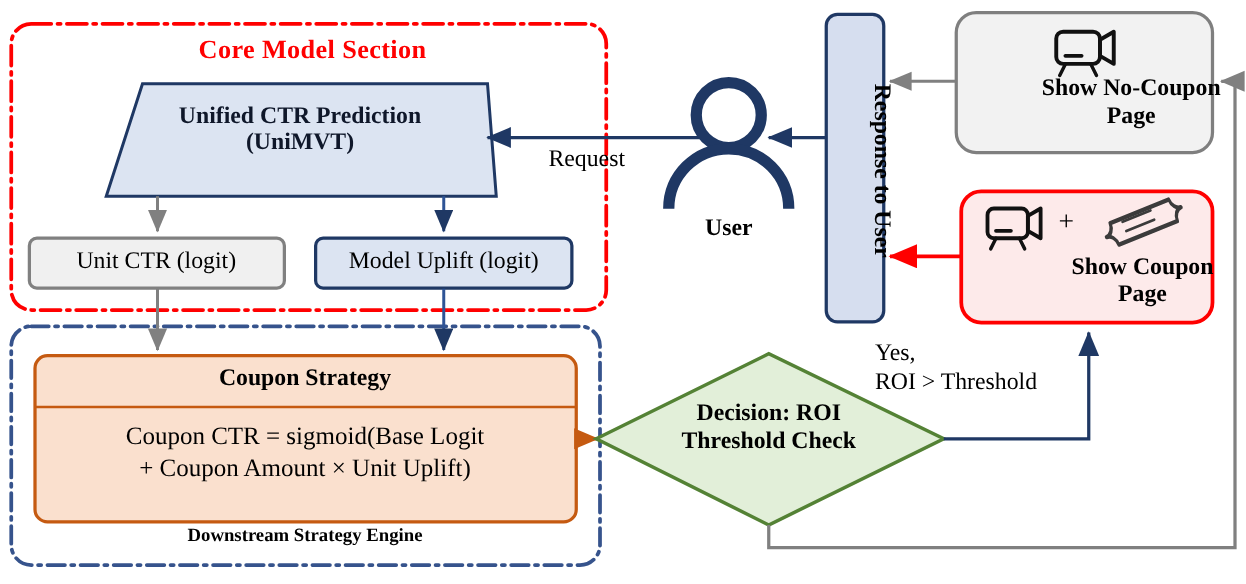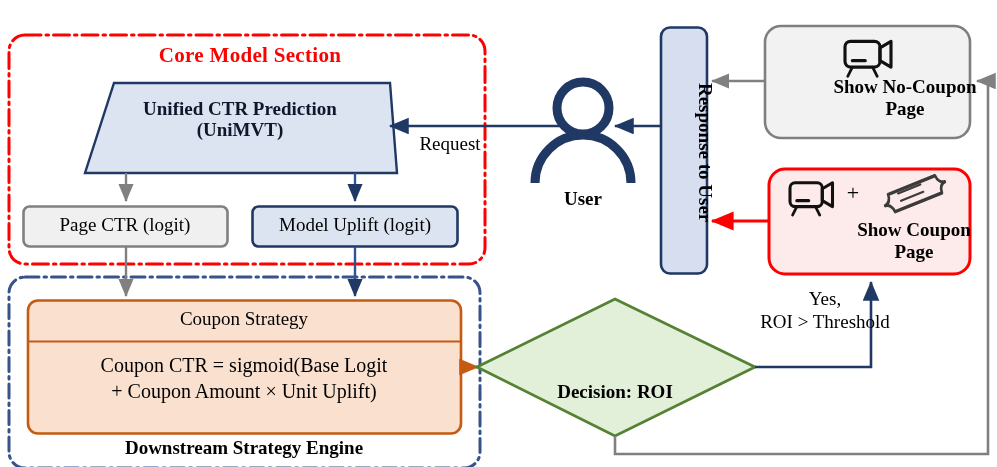--- a/index.html
+++ b/index.html
@@ -1,58 +1,58 @@
 <!DOCTYPE html>
 <html><head>
 <meta charset="utf-8">
 <style>
   html,body{margin:0;padding:0;background:#ffffff;}
   body{width:997px;height:467px;position:relative;overflow:hidden;
        font-family:"Liberation Serif",serif;}
-  #stage{position:absolute;left:0;top:16px;width:997px;height:393px;}
+  #stage{position:absolute;left:0;top:0;width:997px;height:393px;}
   svg.layer{position:absolute;left:0;top:0;width:997px;height:467px;overflow:visible;}
   .lbl{position:absolute;text-align:center;line-height:1.12;color:#000;}
   .bold{font-weight:bold;}
 
   
   #core-title{left:60px;top:28px;width:380px;font-size:21px;font-weight:bold;color:#FF0000;
               font-family:"Liberation Serif",serif;letter-spacing:.3px;}
 
   
   #trap-text{left:110px;top:82px;width:260px;font-size:19px;font-weight:bold;color:#0f172a;}
 
   
   #base-ctr-text{left:25px;top:198px;width:200px;font-size:19px;}
   #unit-uplift-text{left:254px;top:198px;width:202px;font-size:19px;}
 
   
-  #coupon-head-text{left:30px;top:292px;width:428px;font-size:19px;font-weight:normal;}
+  #coupon-head-text{left:30px;top:292px;width:428px;font-size:19px;font-weight:bold;}
   #coupon-formula-text{left:34px;top:337px;width:420px;font-size:20px;line-height:1.28;}
-  #downstream-text{left:30px;top:421px;width:428px;font-size:19px;font-weight:bold;}
+  #downstream-text{left:30px;top:421px;width:428px;font-size:15px;font-weight:bold;}
 
   
-  #request-text{left:400px;top:117px;width:100px;font-size:19px;text-align:center;}
+  #request-text{left:400px;top:117px;width:100px;font-size:19px;text-align:right;}
 
   
   #user-text{left:533px;top:172px;width:100px;font-size:19px;font-weight:bold;}
 
   
   #response-text{left:605px;top:126px;width:200px;font-size:19px;font-weight:bold;
                  transform:rotate(90deg);transform-origin:center center;white-space:nowrap;}
 
   
   #nocoupon-text{left:766px;top:60px;width:206px;font-size:19px;font-weight:bold;line-height:1.16;padding-left:36px;}
   #coupon-page-text{left:770px;top:203px;width:200px;font-size:19px;font-weight:bold;line-height:1.16;padding-left:44px;}
   #plus-sign{left:838px;top:165px;width:30px;font-size:22px;font-weight:normal;}
 
   
-  #decision-text{left:495px;top:320px;width:240px;font-size:19px;font-weight:bold;line-height:1.18;margin-top:45px;}
+  #decision-text{left:495px;top:320px;width:240px;font-size:19px;font-weight:bold;line-height:1.18;}
 
   
-  #yes-text{left:700px;top:272px;width:250px;font-size:19px;line-height:1.2;text-align:center;}
+  #yes-text{left:700px;top:272px;width:250px;font-size:19px;line-height:1.2;text-align:left;}
   #no-text{left:750px;top:372px;width:240px;font-size:19px;line-height:1.2;text-align:center;}
 </style>
 </head>
 <body>
 
 <div id="stage">
 
   <svg class="layer" viewBox="0 0 997 467">
     <defs>
       <marker id="ah-grey" markerWidth="9" markerHeight="9" refX="7.2" refY="3.2" orient="auto">
@@ -141,21 +141,21 @@
     </g>
   </svg>
 
   <div class="lbl" id="core-title">Core Model Section</div>
 
   <div class="lbl bold" id="trap-text">
     <span>Unified CTR Prediction</span><br>
     <span>(UniMVT)</span>
   </div>
 
-  <div class="lbl" id="base-ctr-text">Page CTR (logit)</div>
+  <div class="lbl" id="base-ctr-text">Unit CTR (logit)</div>
 
   <div class="lbl" id="unit-uplift-text">Model Uplift (logit)</div>
 
   <div class="lbl bold" id="coupon-head-text">Coupon Strategy</div>
 
   <div class="lbl" id="coupon-formula-text">
     <span>Coupon CTR  =  sigmoid(Base Logit</span><br>
     <span>+ Coupon Amount  ×  Unit Uplift)</span>
   </div>
 
@@ -174,20 +174,21 @@
 
   <div class="lbl" id="plus-sign">+</div>
 
   <div class="lbl bold" id="coupon-page-text">
     <span>Show Coupon</span><br>
     <span>Page</span>
   </div>
 
   <div class="lbl bold" id="decision-text">
     <span>Decision: ROI</span><br>
+    <span>Threshold Check</span>
   </div>
 
   <div class="lbl" id="yes-text">
     <span>Yes,</span><br>
     <span>ROI  &gt;  Threshold</span>
   </div>
 
 
 </div>
 

